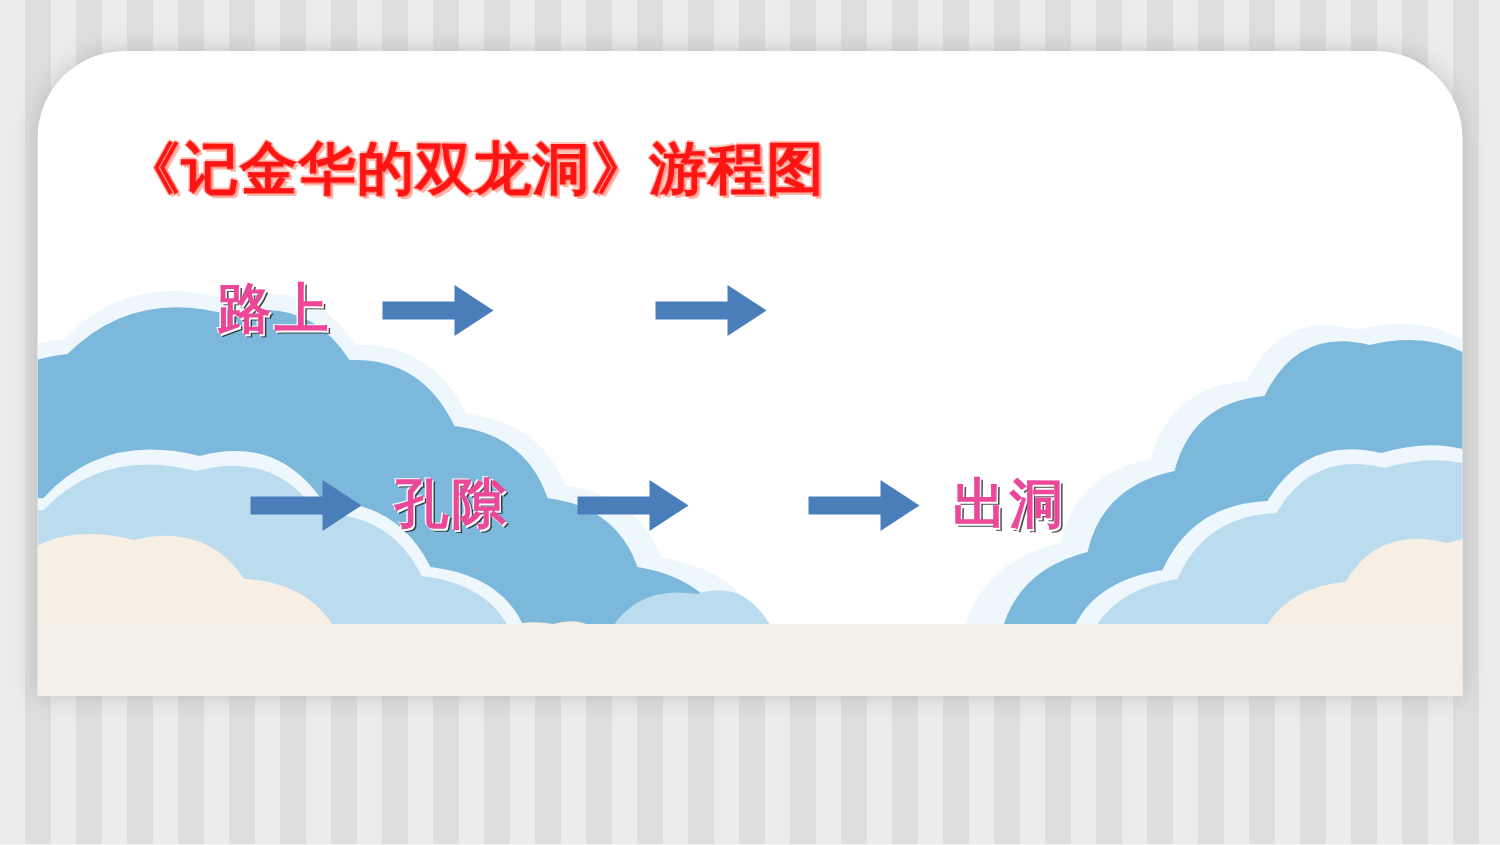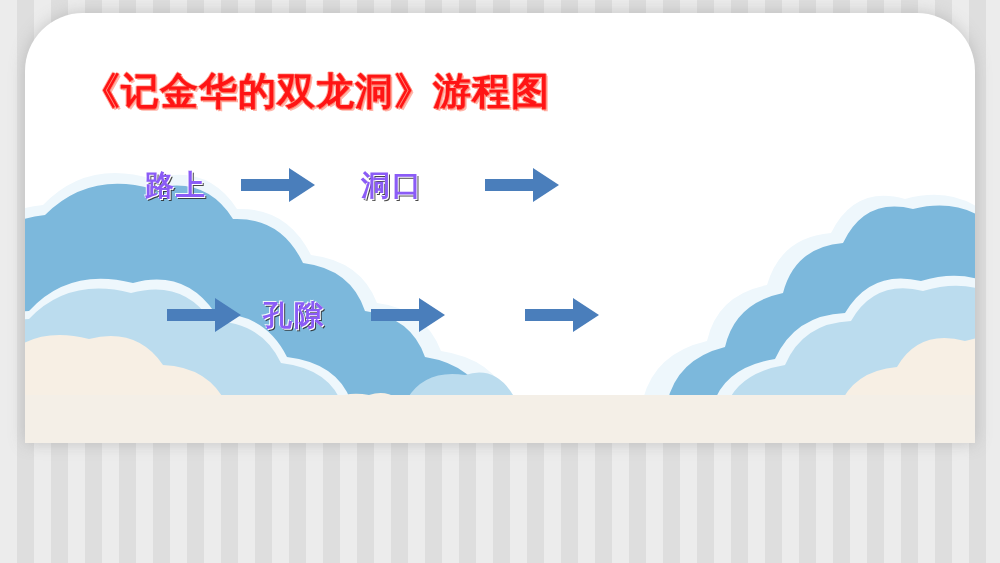--- a/index.html
+++ b/index.html
@@ -24,21 +24,21 @@
       to right,
       #ececec 0px, #ececec 17px,
       #dedede 17px, #dedede 34px
     );
   }
 
   
   .slide-card {
     position: absolute;
     left: 25px;
-    top: 13px;
+    top: 34px;
     width: 950px;
     height: 430px;
     background: #ffffff;
     border-top-left-radius: 58px;
     border-top-right-radius: 58px;
     border-bottom-left-radius: 0;
     border-bottom-right-radius: 0;
     box-shadow: 0 0 16px rgba(120,120,120,0.35);
     overflow: hidden;
   }
@@ -65,23 +65,23 @@
   .flow-row {
     position: absolute;
     display: flex;
     align-items: center;
     white-space: nowrap;
   }
   .flow-row-1 { left: 120px; top: 155px; }
   .flow-row-2 { left: 120px; top: 285px; }
 
   .flow-node {
-    font-size: 29px;
+    font-size: 36px;
     font-weight: bold;
-    color: #8b5cf6;
+    color: #ec4899;
     line-height: 1;
     letter-spacing: 2px;
     text-shadow:
        1px 1px 0 #ffffff,
        2px 2px 0 rgba(40,40,40,0.85),
       -1px -1px 0 rgba(255,255,255,0.9);
   }
 
   
   .flow-arrow {
@@ -200,21 +200,20 @@
     <div class="slide-title">《记金华的双龙洞》游程图</div>
 
     <div class="flow-row flow-row-1">
       <span class="flow-node">路上</span>
       <span class="gap-m"></span>
       <span class="flow-arrow">
         <span class="shaft"></span>
         <span class="head"></span>
       </span>
       <span class="gap-l"></span>
-      <span class="flow-node">洞口</span>
       <span class="gap-xl"></span>
       <span class="flow-arrow">
         <span class="shaft"></span>
         <span class="head"></span>
       </span>
       <span class="gap-s"></span>
     </div>
 
     <div class="flow-row flow-row-2">
       <span class="gap-s"></span>
@@ -229,16 +228,17 @@
         <span class="shaft"></span>
         <span class="head"></span>
       </span>
       <span class="gap-m"></span>
       <span class="gap-l"></span>
       <span class="flow-arrow">
         <span class="shaft"></span>
         <span class="head"></span>
       </span>
       <span class="gap-s"></span>
+      <span class="flow-node">出洞</span>
     </div>
 
   </div>
 </div>
 
 </body></html>

